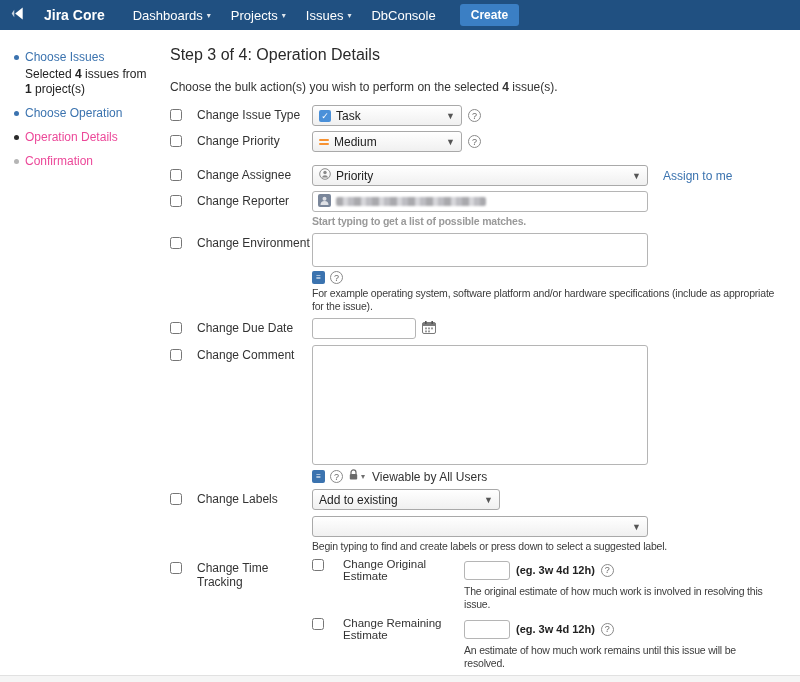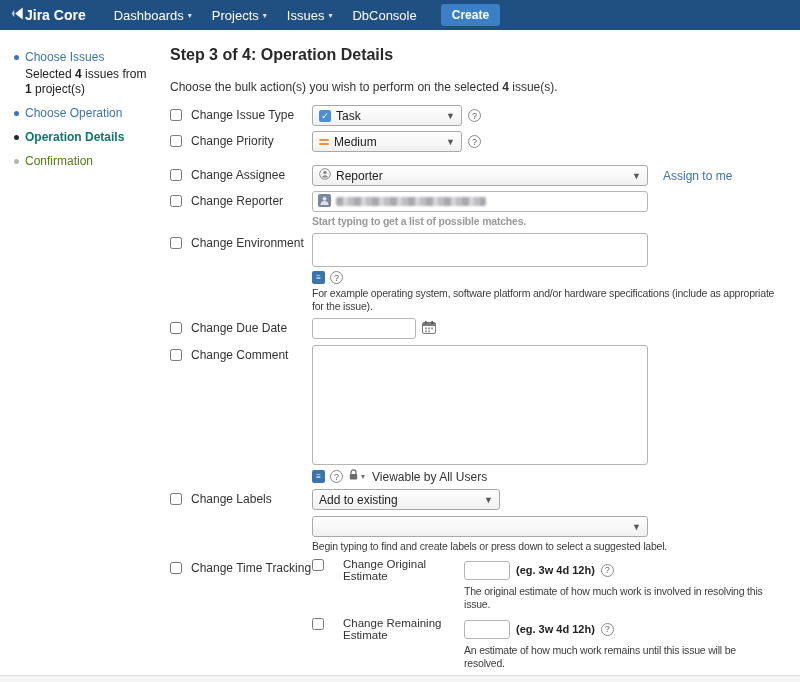--- a/index.html
+++ b/index.html
@@ -6,47 +6,47 @@
   html,body { margin:0; padding:0; }
   body {
     width:800px; height:682px; overflow:hidden; position:relative;
     background:#fff; font-family:"Liberation Sans", sans-serif; font-size:12px; color:#333;
   }
   
   .navbar {
     height:30px; background:#205081; color:#fff;
     display:flex; align-items:center; padding:0 10px; font-size:13px;
   }
-  .brand { display:flex; align-items:center; gap:0; font-weight:bold; font-size:14px; margin-right:18px; }
+  .brand { display:flex; align-items:center; gap:19px; font-weight:bold; font-size:14px; margin-right:18px; }
   .nav-item { padding:0 10px; display:flex; align-items:center; gap:4px; cursor:pointer; color:#fff; }
   .nav-caret { font-size:8px; opacity:.85; }
   .create-btn {
     margin-left:14px; background:#3b7fc4; color:#fff; border:none; border-radius:3px;
     padding:4px 11px; font-size:12px; font-weight:bold; font-family:"Liberation Sans", sans-serif; cursor:pointer;
   }
   
   .page { display:flex; align-items:flex-start; }
   .sidebar { width:158px; flex-shrink:0; padding:20px 0 0 14px; font-size:12px; }
   .step { margin-bottom:9px; line-height:1.25; }
   .step-head { display:flex; align-items:center; gap:6px; }
   .bullet { width:5px; height:5px; border-radius:50%; flex-shrink:0; }
   .bullet.link { background:#3b73af; }
   .bullet.current { background:#2b2b2b; }
   .bullet.future { background:#b5b5b5; }
   .step a { color:#3b73af; text-decoration:none; }
-  .step .current-label { font-weight:bold; color:#0f766e; }
-  .step .future-label { color:#4d7c0f; }
+  .step .current-label { font-weight:normal; color:#ec4899; }
+  .step .future-label { color:#ec4899; }
   .step-sub { margin:2px 0 0 11px; color:#222; width:128px; }
   .main { flex:1; padding:12px 24px 0 12px; }
-  h1.page-title { font-size:16px; font-weight:bold; margin:4px 0 16px 0; color:#292929; }
+  h1.page-title { font-size:16px; font-weight:normal; margin:4px 0 16px 0; color:#292929; }
   .intro { margin-top:11px; font-size:12px; color:#333; }
   
   .form { margin-top:11px; }
   .frow { display:flex; margin-bottom:5px; }
-  .flabel { width:142px; flex-shrink:0; display:flex; align-items:flex-start; gap:9px; padding-top:3px; color:#333; cursor:pointer; }
+  .flabel { width:142px; flex-shrink:0; display:flex; align-items:flex-start; gap:15px; padding-top:3px; color:#333; cursor:pointer; }
   .flabel input[type=checkbox], .tt-label input[type=checkbox] { width:12px; height:12px; margin:1px 0 0 0; }
   .fcontrol { flex:1; min-width:0; }
   .ctl-line { display:flex; align-items:center; gap:6px; }
   .selectbox {
     display:flex; align-items:center; gap:5px; height:21px; padding:0 6px;
     border:1px solid #a9a9a9; border-radius:3px; background:linear-gradient(#ffffff,#f0f0f0);
     font-size:12px; color:#222; cursor:pointer;
   }
   .sel-arrow { margin-left:auto; font-size:9px; color:#555; padding-left:6px; }
   .w-sm { width:150px; }
@@ -222,21 +222,21 @@
         <div class="fcontrol">
           <div class="ctl-line">
             <div class="selectbox w-lg">
               <span>
                 <svg width="12" height="12" viewBox="0 0 12 12">
                     <circle cx="6" cy="6" r="5.3" fill="none" stroke="#8a8a8a"></circle>
                     <circle cx="6" cy="4.5" r="1.7" fill="#8a8a8a"></circle>
                     <path d="M2.9 9.5a3.3 3.3 0 016.2 0z" fill="#8a8a8a"></path>
                   </svg>
               </span>
-              <span>Reporter</span>
+              <span>Priority</span>
               <span class="sel-arrow">▼</span>
             </div>
             <a href="#" class="assign-link">Assign to me</a>
           </div>
         </div>
       </div>
 
       <div class="frow">
         <label class="flabel">
           <input type="checkbox" style="">

